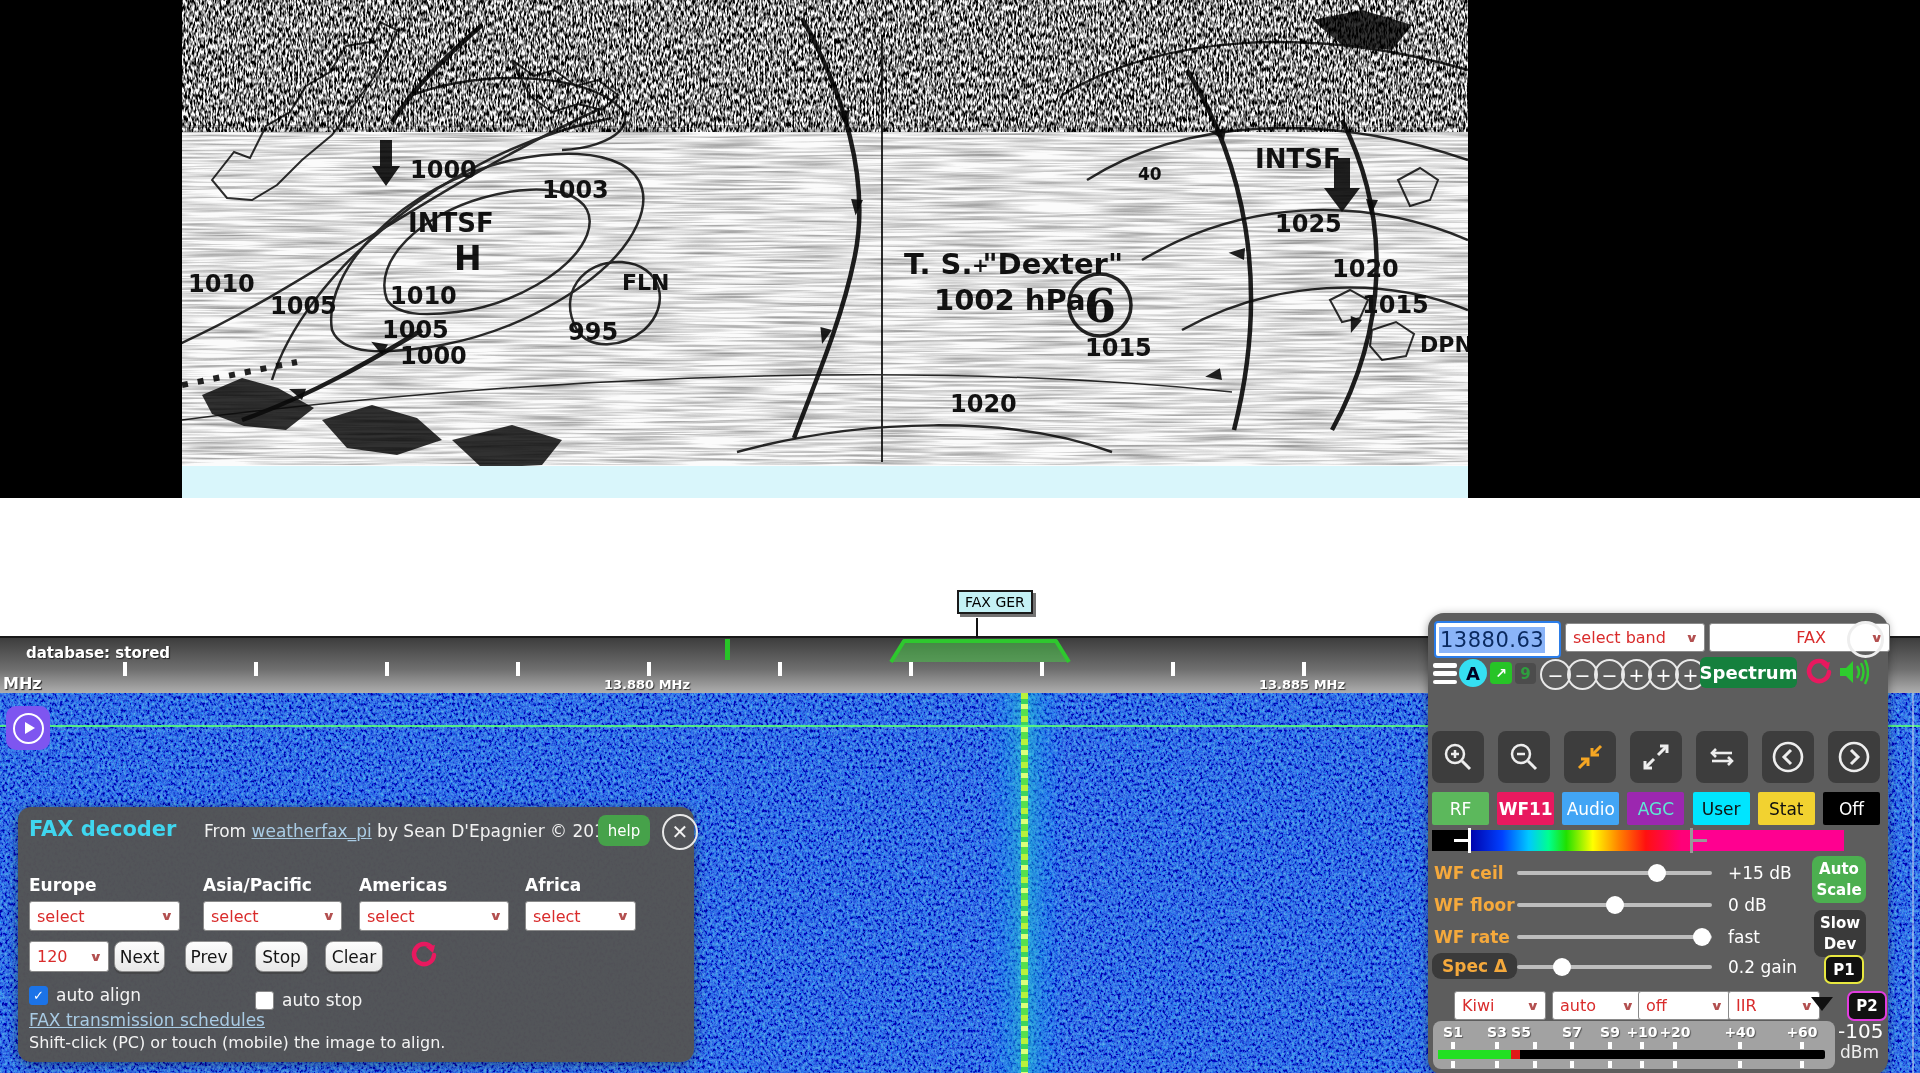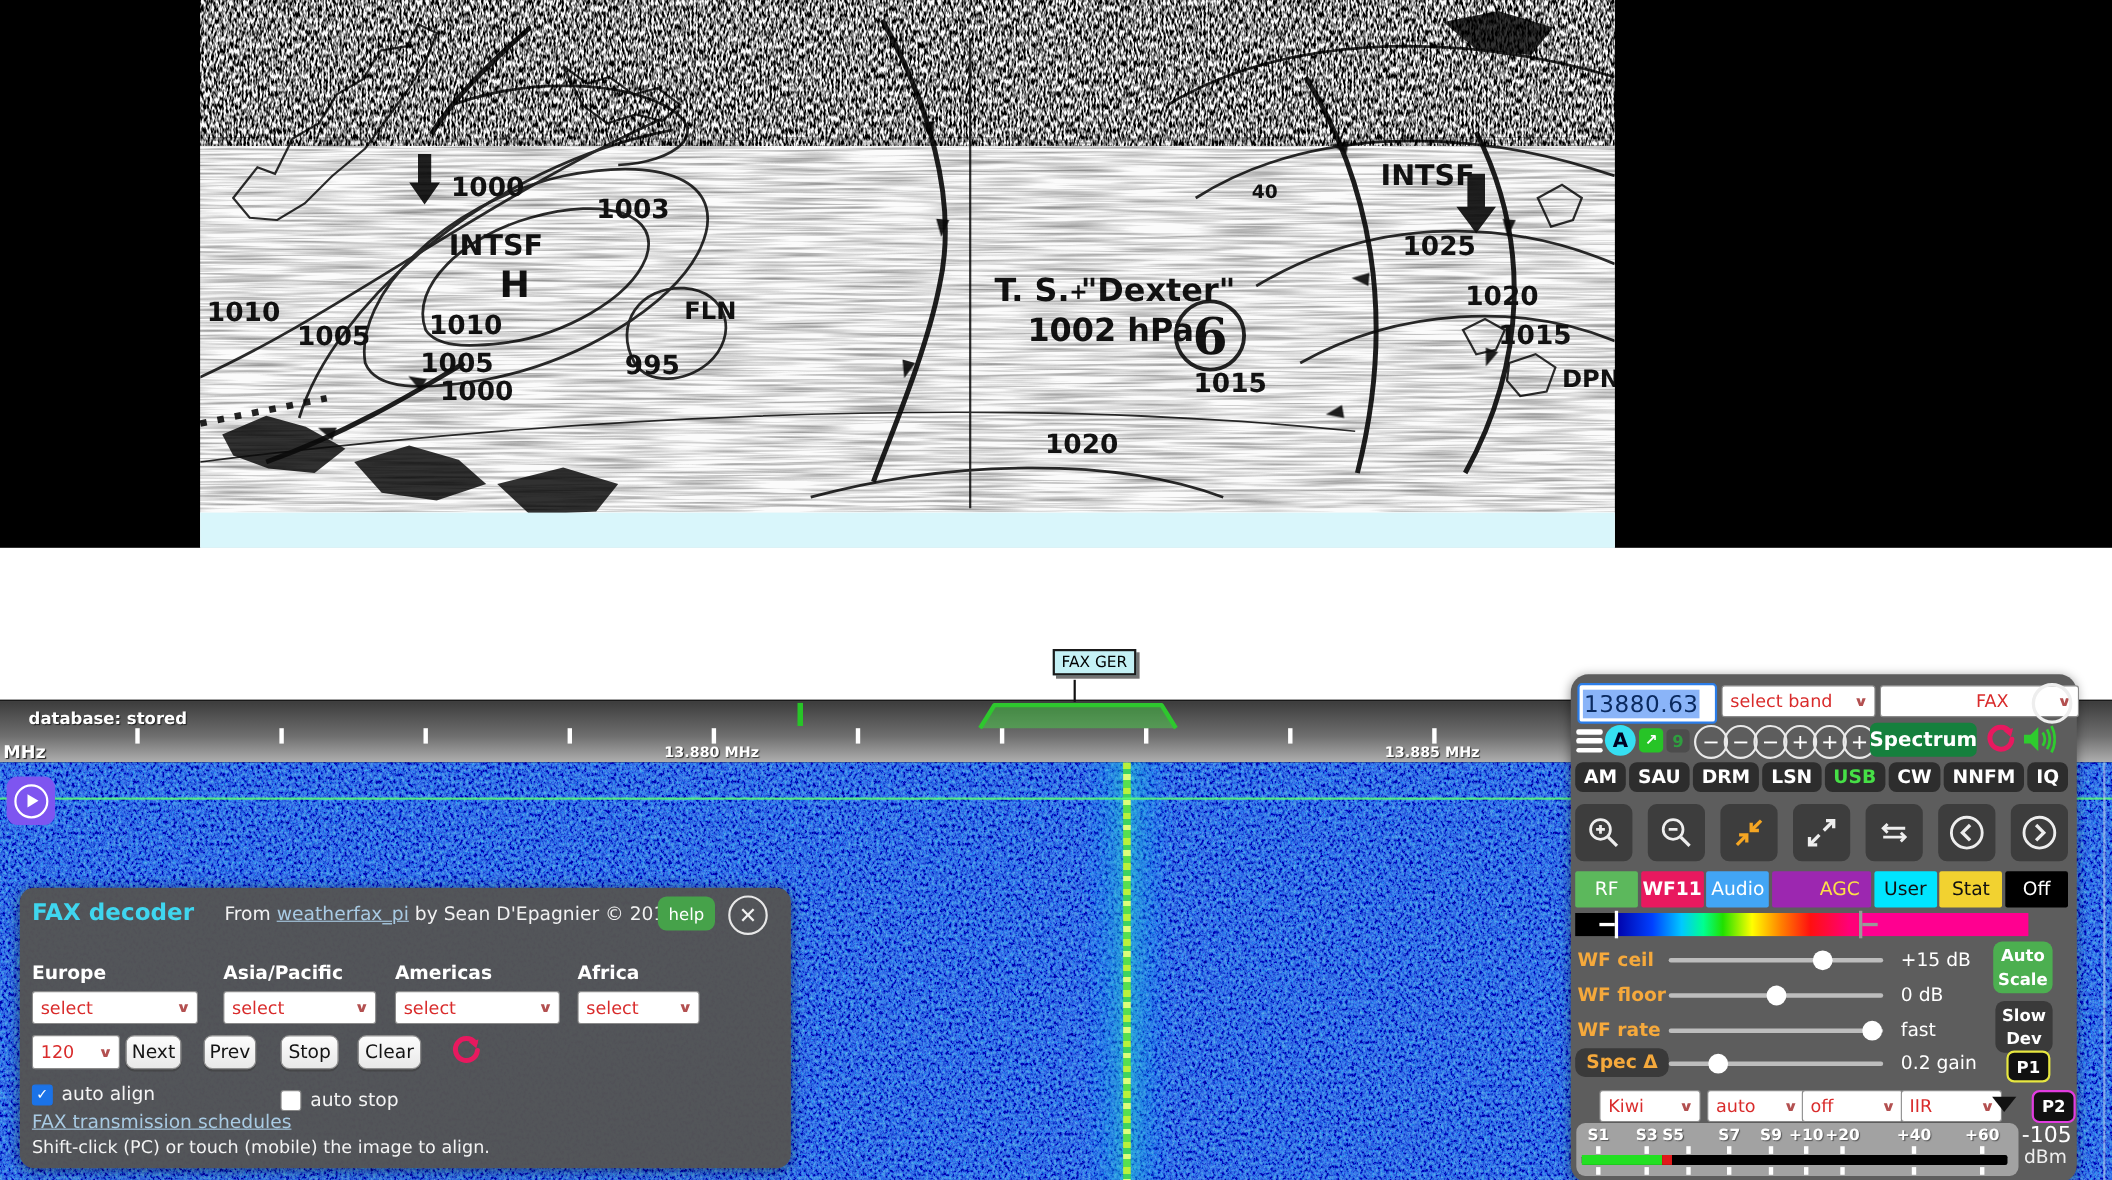--- a/index.html
+++ b/index.html
@@ -31,21 +31,21 @@
   #waterfall{left:0;top:693px;width:1920px;height:380px;background:#020d42;overflow:hidden;}
   #wf-signal-halo{left:985px;top:0;width:80px;height:380px;background:linear-gradient(90deg,transparent,rgba(0,150,255,.28) 35%,rgba(0,200,255,.34) 50%,rgba(0,150,255,.28) 65%,transparent);}
   #wf-signal{left:1021px;top:0;width:7px;height:380px;background:repeating-linear-gradient(180deg,#b8f23c 0 6px,#3ed45e 6px 11px,#dcff7a 11px 16px,#57e04e 16px 23px);box-shadow:0 0 20px 7px rgba(60,230,160,.35);}
   #wf-hline{left:0;top:32px;width:1920px;height:2px;background:rgba(90,255,120,.85);}
   #wf-vline{left:1912px;top:0;width:2px;height:380px;background:rgba(200,212,235,.55);}
   #wf-play{left:6px;top:13px;width:44px;height:44px;border-radius:10px;background:#7e55f0;display:flex;align-items:center;justify-content:center;cursor:pointer;}
   #wf-play .ring{width:27px;height:27px;border:2.5px solid #fff;border-radius:50%;display:flex;align-items:center;justify-content:center;}
   #wf-play .tri{width:0;height:0;border-left:10px solid #fff;border-top:6px solid transparent;border-bottom:6px solid transparent;margin-left:3px;}
 
   
-  #fax-panel{left:18px;top:807px;width:676px;height:255px;background:rgba(84,84,84,.97);border-radius:13px;color:#fff;z-index:10;box-shadow:0 2px 12px rgba(0,0,0,.45);padding-left:25px;}
+  #fax-panel{left:18px;top:807px;width:676px;height:255px;background:rgba(84,84,84,.97);border-radius:13px;color:#fff;z-index:10;box-shadow:0 2px 12px rgba(0,0,0,.45);}
   #fax-title{left:11px;top:10px;font-size:21px;font-weight:bold;color:#3fd6ef;}
   #fax-from{left:186px;top:14px;font-size:17px;color:#f2f2f2;}
   #fax-from a{color:#a9cbe4;text-decoration:underline;cursor:pointer;}
   #help-btn{left:580px;top:8px;width:52px;height:31px;background:#46a24a;border-radius:8px;color:#fff;font-size:15px;display:flex;align-items:center;justify-content:center;cursor:pointer;}
   #fax-close{left:644px;top:7px;width:32px;height:32px;border:2.5px solid #e8e8e8;border-radius:50%;color:#f2f2f2;font-size:20px;font-weight:bold;display:flex;align-items:center;justify-content:center;cursor:pointer;}
   .region-head{position:absolute;top:68px;font-size:17px;font-weight:bold;color:#fff;}
   .fx-select,.rx-select{background:#fff;border:1px solid #8a8a8a;border-radius:3px;color:#d92b2b;font-size:16px;display:flex;align-items:center;justify-content:space-between;padding:0 7px;cursor:pointer;}
   .fx-select{position:absolute;top:94px;height:28px;}
   .chev{color:#b35050;font-size:12px;font-weight:bold;transform:scaleX(1.4);}
   .fx-btn{position:absolute;top:134px;height:29px;background:linear-gradient(#fdfdfd,#e8e8e8);border:1px solid #8f8f8f;border-radius:8px;color:#141414;font-size:17px;display:flex;align-items:center;justify-content:center;box-shadow:0 2px 0 rgba(60,60,60,.55);cursor:pointer;}
@@ -371,30 +371,20 @@
             <path d="M3,11 h6 l7,-7 v22 l-7,-7 h-6 Z"></path>
           </g>
           <g stroke="#2ecc2e" stroke-width="2.5" fill="none">
             <path d="M20,9 Q24,15 20,21"></path>
             <path d="M24,6 Q29,15 24,24"></path>
             <path d="M28,3 Q34,15 28,27"></path>
           </g>
         </svg>
     </div>
 
-    <div class="abs" id="mode-row">
-      <div class="mode-btn">AM</div>
-      <div class="mode-btn">SAU</div>
-      <div class="mode-btn">DRM</div>
-      <div class="mode-btn">LSN</div>
-      <div class="mode-btn active">USB</div>
-      <div class="mode-btn">CW</div>
-      <div class="mode-btn">NNFM</div>
-      <div class="mode-btn">IQ</div>
-    </div>
 
     <div class="abs" id="zoom-row">
       <div class="zbtn">
           <svg width="34" height="34" viewBox="0 0 34 34">
             <circle cx="14" cy="14" r="9" stroke="#eee" stroke-width="2.5" fill="none"></circle>
             <path d="M21,21 L29,29" stroke="#eee" stroke-width="3"></path>
             <path d="M10,14 h8 M14,10 v8" stroke="#eee" stroke-width="2.5"></path>
           </svg>
         </div>
       <div class="zbtn">
@@ -445,21 +435,21 @@
             <circle cx="18" cy="18" r="14" stroke="#eee" stroke-width="2.6" fill="none"></circle>
             <path d="M15,11 L22,18 L15,25" stroke="#eee" stroke-width="3" fill="none"></path>
           </svg>
         </div>
     </div>
 
     <div class="abs" id="view-row">
         <div class="vbtn" style="background: rgb(92, 184, 92); color: rgb(255, 255, 255);">RF</div>
         <div class="vbtn" style="background: rgb(232, 25, 95); color: rgb(255, 255, 255); font-weight: bold;">WF11</div>
         <div class="vbtn" style="background: rgb(66, 165, 245); color: rgb(255, 255, 255);">Audio</div>
-        <div class="vbtn" style="background: rgb(156, 39, 176); color: #fde047; padding-left: 33px;">AGC</div>
+        <div class="vbtn" style="background: rgb(156, 39, 176); color: #5eead4;">AGC</div>
         <div class="vbtn" style="background: rgb(0, 229, 255); color: rgb(17, 17, 17);">User</div>
         <div class="vbtn" style="background: rgb(242, 210, 48); color: rgb(17, 17, 17);">Stat</div>
         <div class="vbtn" style="background: rgb(0, 0, 0); color: rgb(255, 255, 255);">Off</div>
       </div>
 
     <div class="abs" id="colormap">
       <div id="cm-black"></div>
       <div id="cm-grad"></div>
       <div id="cm-solid"></div>
       <div class="cm-mark" style="left:36px;background:#fff"></div>

